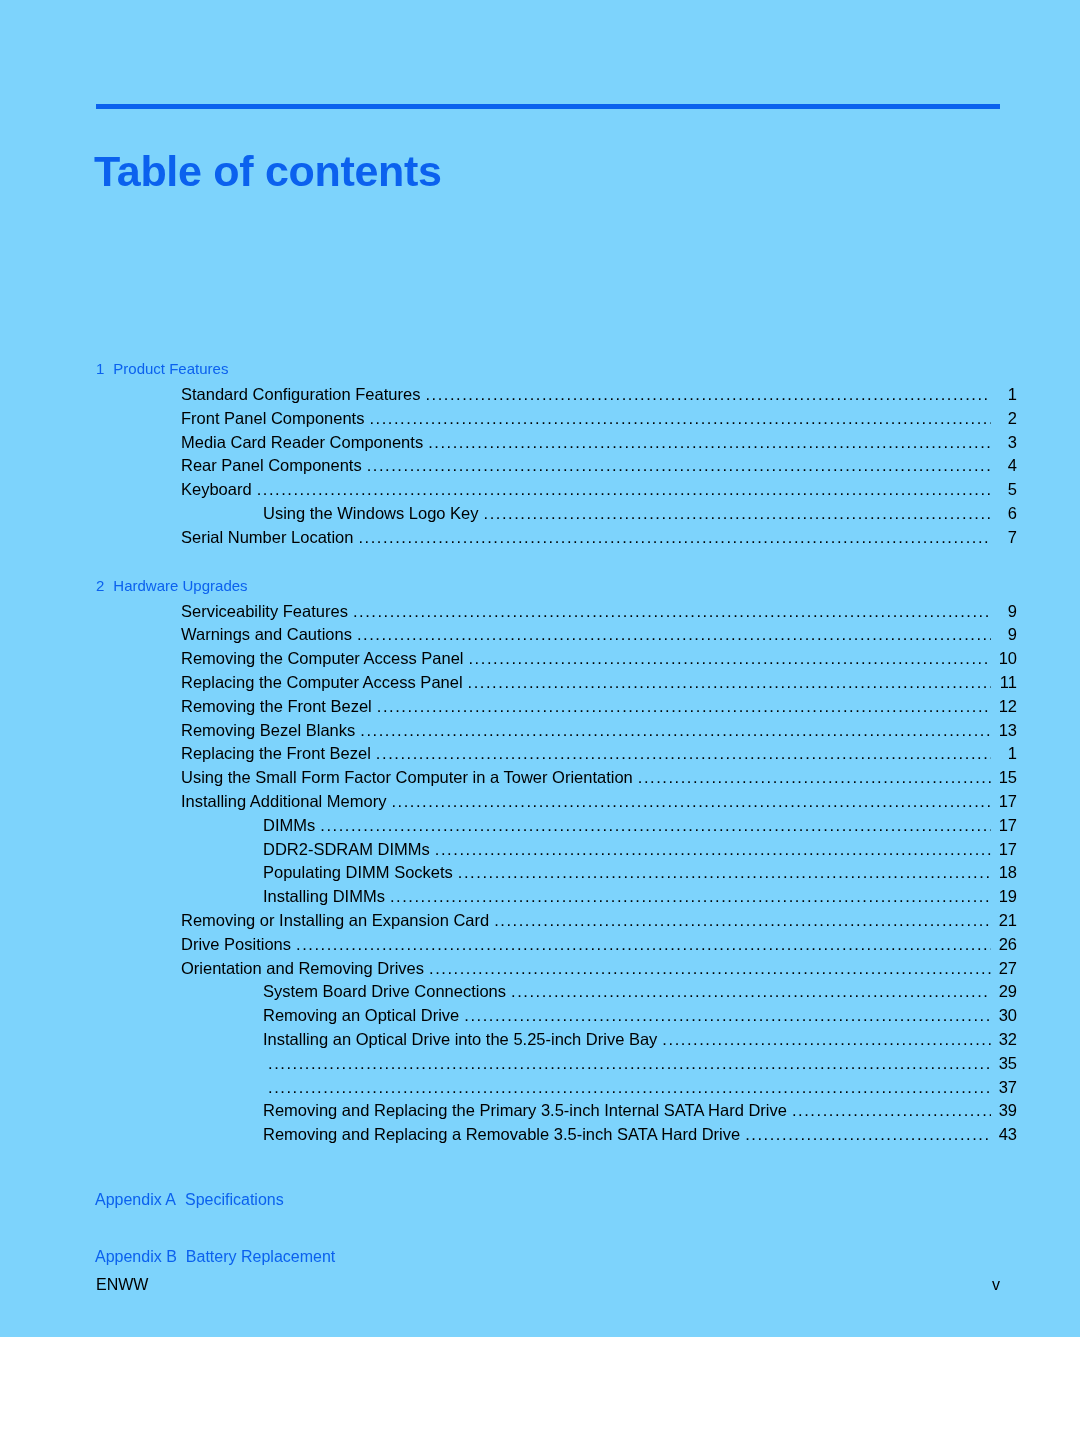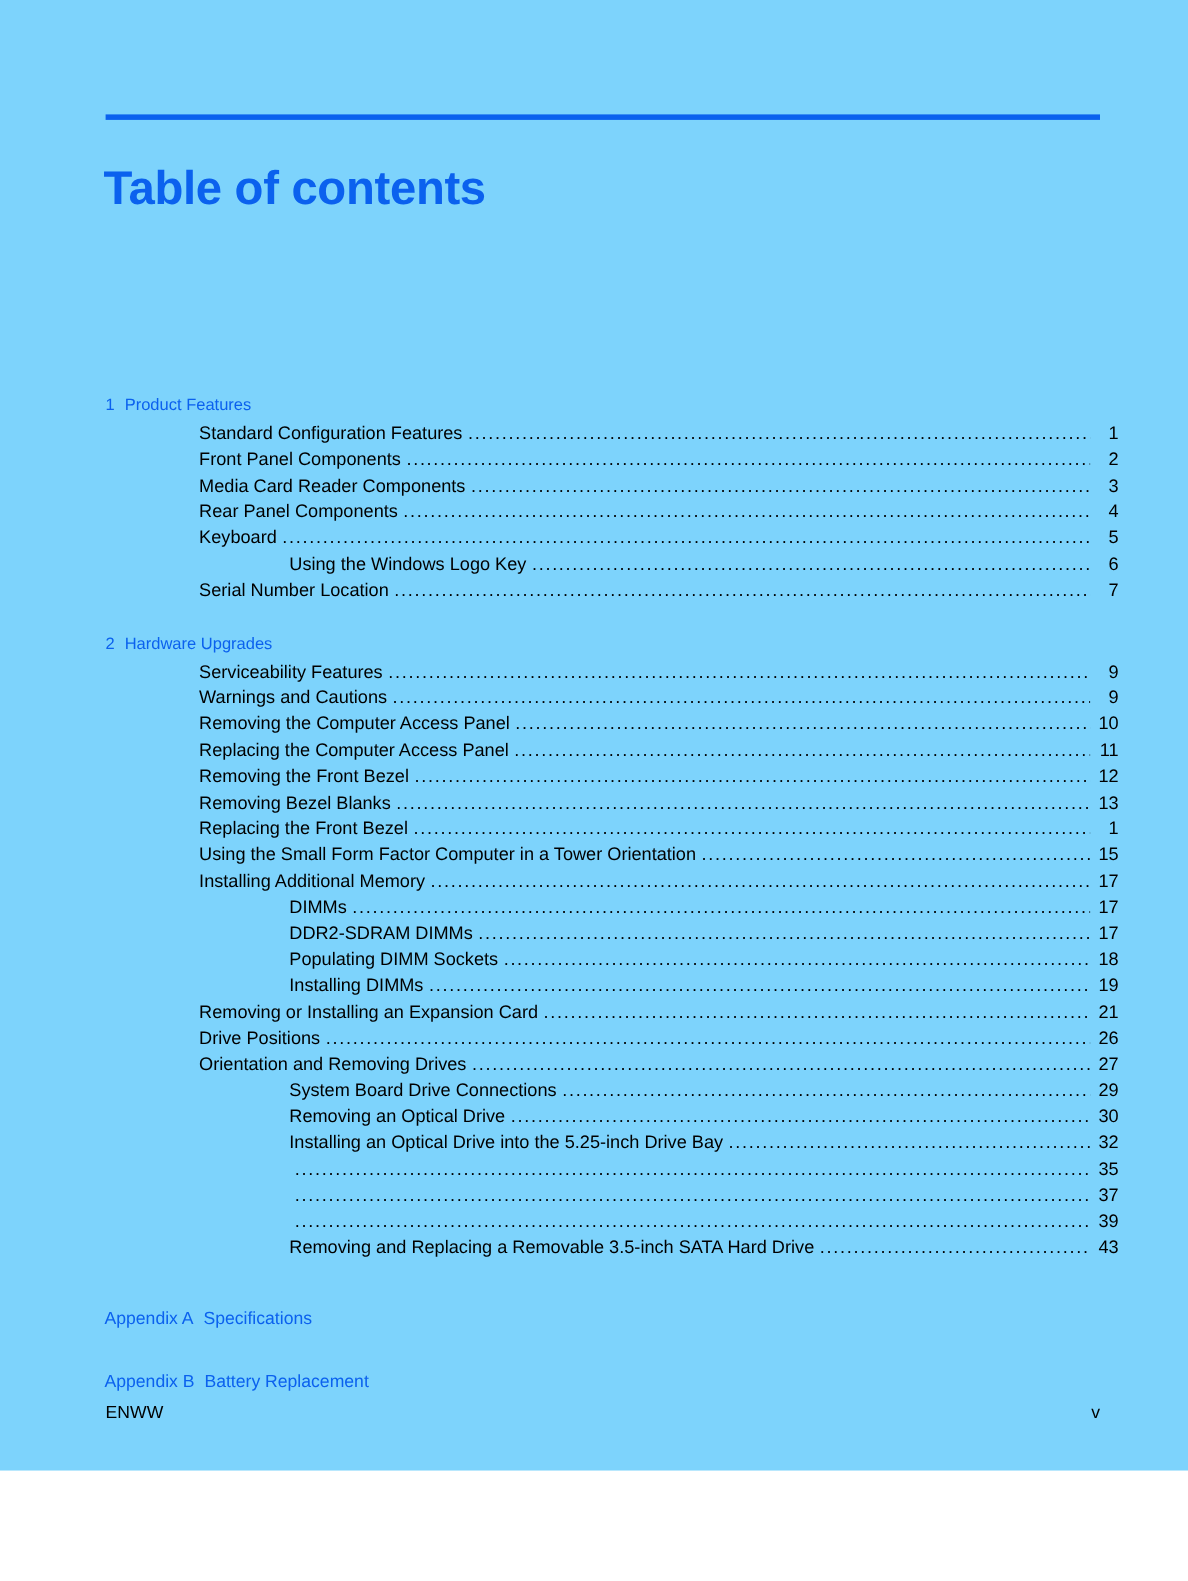--- a/index.html
+++ b/index.html
@@ -283,20 +283,21 @@
       </div>
       <div class="entry level2">
         <span class="leader">....................................................................................................................................................................</span>
         <span class="entry-page">35</span>
       </div>
       <div class="entry level2">
         <span class="leader">....................................................................................................................................................................</span>
         <span class="entry-page">37</span>
       </div>
       <div class="entry level2">
+        <span class="entry-title">Removing and Replacing the Primary 3.5-inch Internal SATA Hard Drive</span>
         <span class="leader">....................................................................................................................................................................</span>
         <span class="entry-page">39</span>
       </div>
       <div class="entry level2">
         <span class="entry-title">Removing and Replacing a Removable 3.5-inch SATA Hard Drive</span>
         <span class="leader">....................................................................................................................................................................</span>
         <span class="entry-page">43</span>
       </div>
     </div>
 

